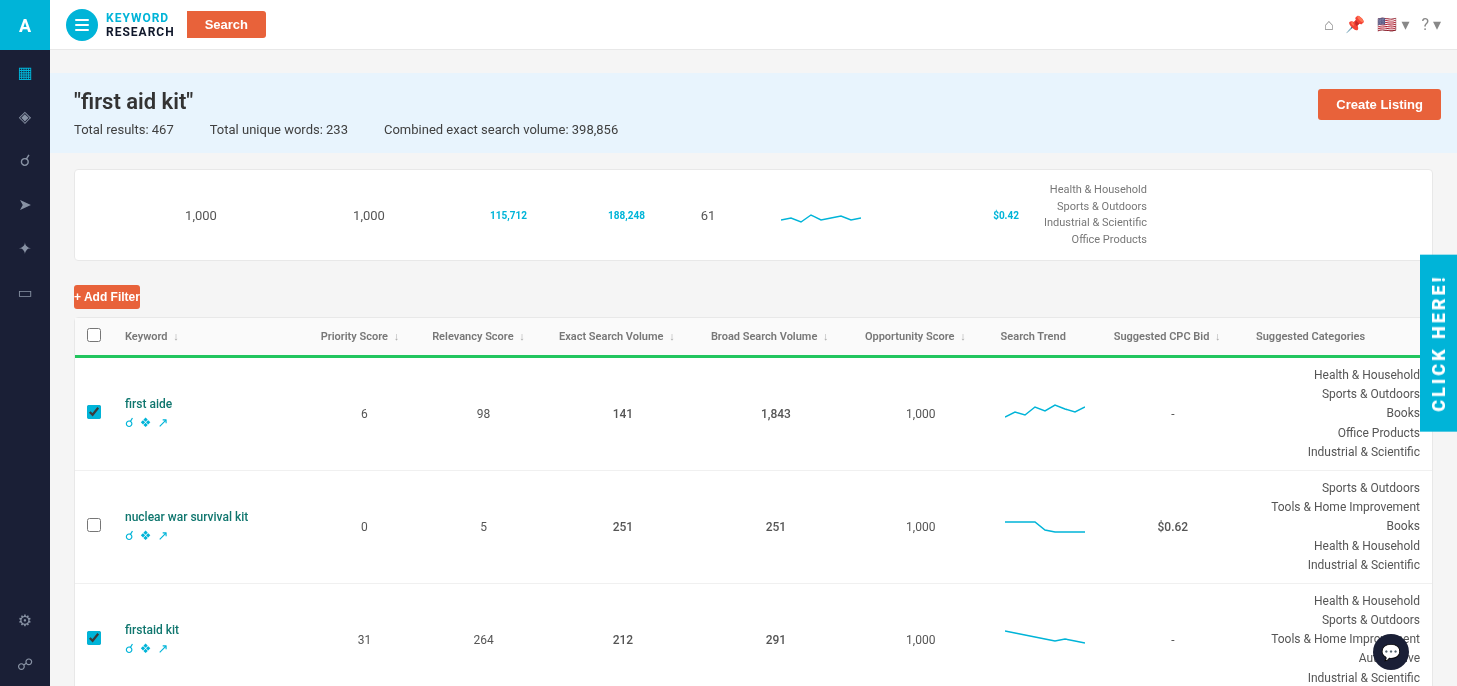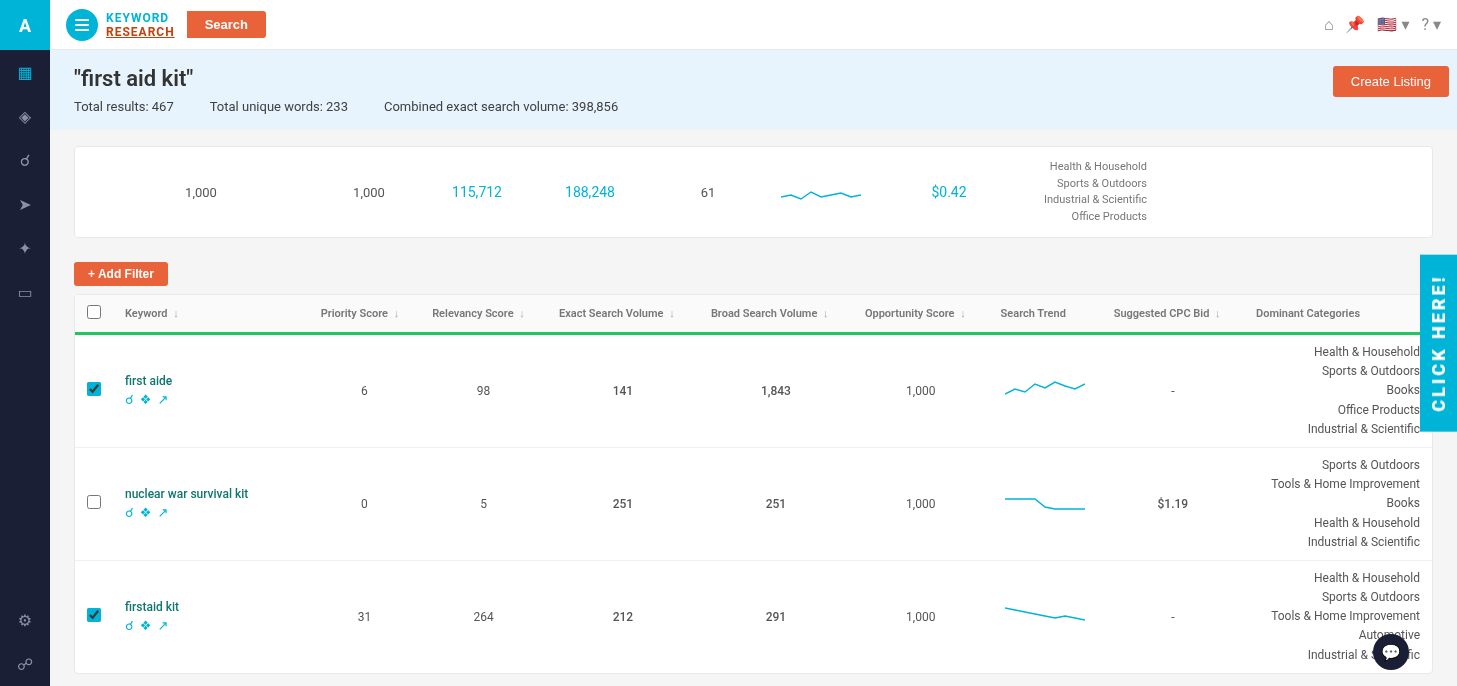--- a/index.html
+++ b/index.html
@@ -39,20 +39,21 @@
       font-size: 16px;
     }
     .sidebar-icon.active { color: #00b4d8; }
 
     
     .main {
       flex: 1;
       display: flex;
       flex-direction: column;
       overflow: hidden;
+      gap: 23px;
     }
 
     
     .topbar {
       height: 50px;
       background: white;
       border-bottom: 1px solid #e8e8e8;
       display: flex;
       align-items: center;
       padding: 0 16px;
@@ -134,27 +135,27 @@
       display: flex;
       gap: 20px;
       font-size: 13px;
       color: #404040;
     }
     .result-stats span { margin-right: 16px; }
 
     .create-listing-btn {
       position: absolute;
       top: 16px;
-      right: 8px;
+      right: 16px;
       background: #e8623a;
       color: white;
       border: none;
       padding: 8px 18px;
       font-size: 13px;
-      font-weight: 400;
+      font-weight: 700;
       cursor: pointer;
       border-radius: 3px;
     }
 
     
     .first-result-card {
       background: white;
       margin: 16px 24px;
       border: 1px solid #e8e8e8;
       border-radius: 4px;
@@ -175,37 +176,37 @@
       display: flex;
       gap: 8px;
       margin-top: 6px;
     }
     .kw-icon {
       color: #00b4d8;
       cursor: pointer;
       font-size: 14px;
     }
     .num-val { text-align: center; color: #555; font-size: 13px; }
-    .cyan-val { text-align: center; color: #00b4d8; font-size: 14px; font-weight: 400; cursor: pointer; }
+    .cyan-val { text-align: right; color: #00b4d8; font-size: 10px; font-weight: 700; cursor: pointer; }
     .categories-col { font-size: 11px; color: #777; line-height: 1.5; text-align: right; }
     .trend-mini {
       display: flex;
       align-items: center;
       justify-content: center;
     }
 
     
     .filter-bar {
       padding: 8px 24px;
     }
     .add-filter-btn {
       background: #e8623a;
       color: white;
       border: none;
-      padding: 5px 14px;
+      padding: 5px 0;
       font-size: 12px;
       font-weight: 600;
       cursor: pointer;
       border-radius: 3px;
     }
 
     
     .keyword-results {
       background: white;
       margin: 0 24px 24px 24px;
@@ -343,21 +344,21 @@
     <div class="topbar-brand">
       <div class="hamburger-icon">
         <svg width="14" height="12" viewBox="0 0 14 12" fill="white">
           <rect y="0" width="14" height="2" rx="1"></rect>
           <rect y="5" width="14" height="2" rx="1"></rect>
           <rect y="10" width="14" height="2" rx="1"></rect>
         </svg>
       </div>
       <div>
         <div style="font-weight:700;font-size:12px;color:#00b4d8;letter-spacing:1px;">KEYWORD</div>
-        <div style="font-weight:700;font-size:12px;color:#c2410c;letter-spacing:1px;text-decoration:underline;">RESEARCH</div>
+        <div style="font-weight:700;font-size:12px;color:#0f172a;letter-spacing:1px;">RESEARCH</div>
       </div>
     </div>
     <div class="search-container">
       <button class="search-btn">Search</button>
     </div>
     <div class="topbar-right">
       <span>⌂</span>
       <span>📌</span>
       <span>🇺🇸 ▾</span>
       <span>? ▾</span>
@@ -434,21 +435,21 @@
               <span class="sort-arrow">↓</span>
             </th>
             <th class="text-center">
               <span>Search Trend</span>
             </th>
             <th class="text-center">
               <span>Suggested CPC Bid</span>
               <span class="sort-arrow">↓</span>
             </th>
             <th class="text-center">
-              <span>Dominant Categories</span>
+              <span>Suggested Categories</span>
             </th>
           </tr>
         </thead>
         <tbody id="table-body">
 
           <tr>
             <td class="checkbox-cell">
               <input type="checkbox" checked="" style="">
             </td>
             <td class="keyword-cell">
@@ -490,21 +491,21 @@
             <td class="text-center">0</td>
             <td class="text-center">5</td>
             <td class="text-center cyan">251</td>
             <td class="text-center cyan">251</td>
             <td class="text-center">1,000</td>
             <td class="text-center">
               <svg class="sparkline" viewBox="0 0 80 30" fill="none">
                 <polyline points="0,12 10,12 20,12 30,12 40,20 50,22 60,22 70,22 80,22" stroke="#00b4d8" stroke-width="1.5" fill="none"></polyline>
               </svg>
             </td>
-            <td class="text-center cpc">$1.19</td>
+            <td class="text-center cpc">$0.62</td>
             <td class="cat-cell">
               Sports &amp; Outdoors<br>Tools &amp; Home Improvement<br>Books<br>Health &amp; Household<br>Industrial &amp; Scientific
             </td>
           </tr>
 
           <tr>
             <td class="checkbox-cell">
               <input type="checkbox" checked="" style="">
             </td>
             <td class="keyword-cell">

